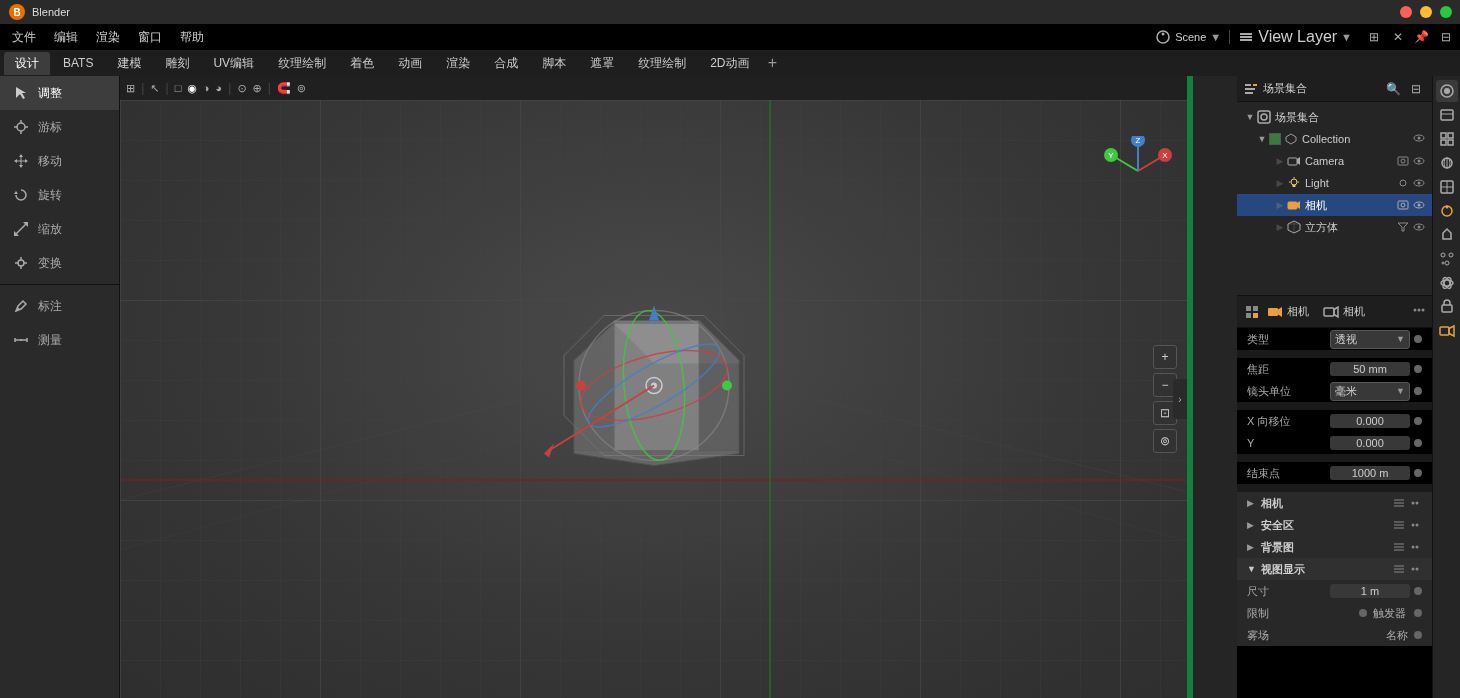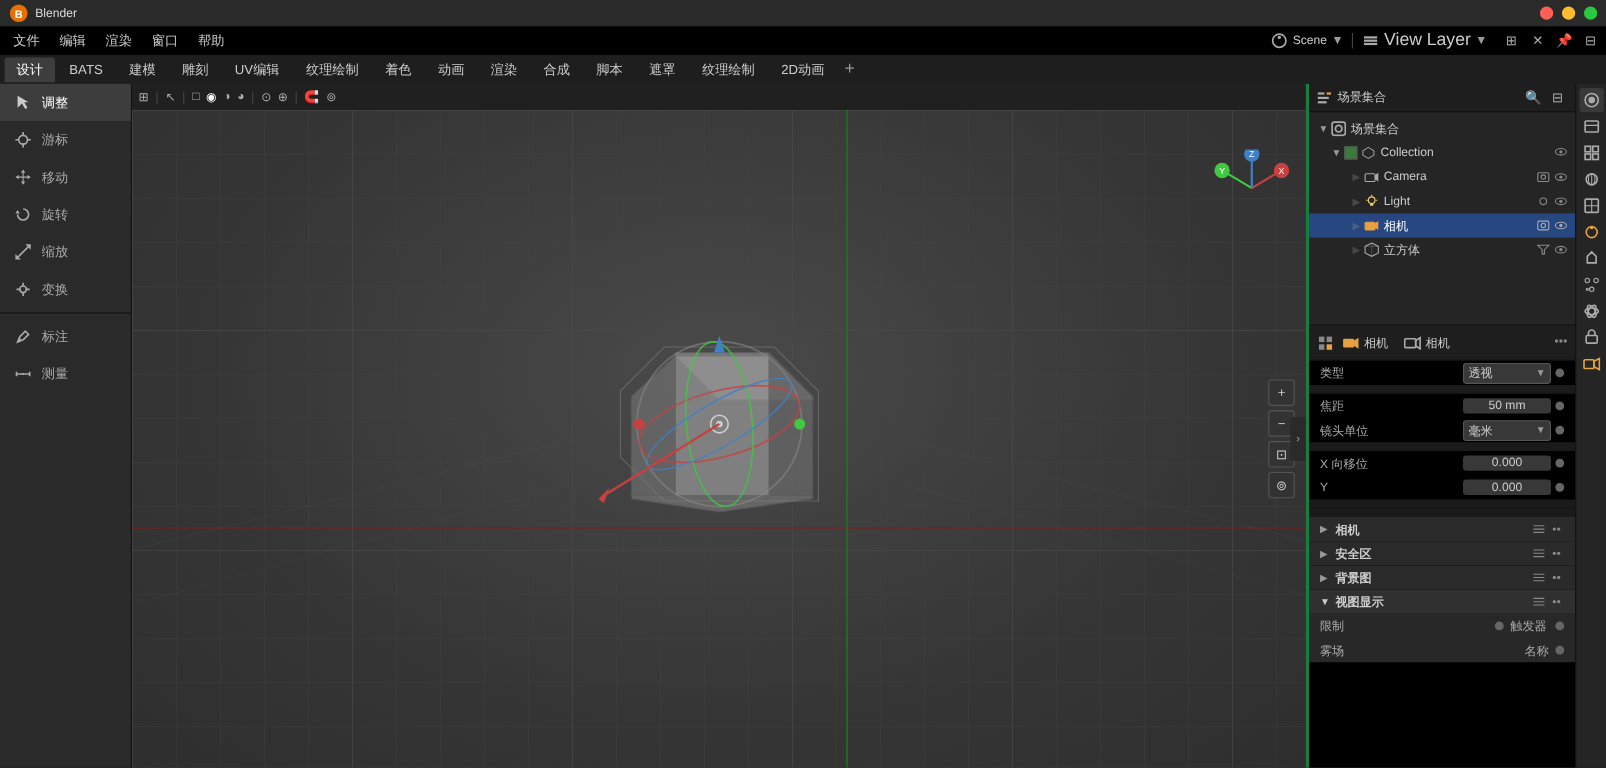--- a/index.html
+++ b/index.html
@@ -136,22 +136,23 @@
       color: #ccc;
       pointer-events: none;
     }
 
     
     .right-panel {
       width: 245px;
       background: #252525;
       display: flex;
       flex-direction: column;
-      border-left: 3px solid #15803d;
+      border-left: 6px solid #15803d;
       flex-shrink: 0;
+      padding-left: 44px;
     }
 
     
     .outliner {
       height: 220px;
       border-bottom: 1px solid #111;
       overflow: hidden;
     }
     .outliner-header {
       height: 26px;
@@ -849,20 +850,25 @@
 
           <div class="prop-row">
             <span class="prop-label">Y</span>
             <div class="prop-value">0.000</div>
             <div class="grey-dot"></div>
           </div>
 
           <div class="separator"></div>
 
 
+          <div class="prop-row">
+            <span class="prop-label">结束点</span>
+            <div class="prop-value">1000 m</div>
+            <div class="grey-dot"></div>
+          </div>
 
           <div class="separator"></div>
 
           <div class="prop-section-header">
             <span class="prop-section-arrow">▶</span>
             <span class="prop-section-title">相机</span>
             <div class="prop-section-icons">
               <svg width="14" height="14" viewBox="0 0 14 14">
                 <line x1="2" y1="4" x2="12" y2="4" stroke="#888" stroke-width="1"></line>
                 <line x1="2" y1="7" x2="12" y2="7" stroke="#888" stroke-width="1"></line>
@@ -916,20 +922,25 @@
                 <line x1="2" y1="7" x2="12" y2="7" stroke="#888" stroke-width="1"></line>
                 <line x1="2" y1="10" x2="12" y2="10" stroke="#888" stroke-width="1"></line>
               </svg>
               <svg width="14" height="14" viewBox="0 0 14 14">
                 <circle cx="5" cy="7" r="1.5" fill="#888"></circle>
                 <circle cx="9" cy="7" r="1.5" fill="#888"></circle>
               </svg>
             </div>
           </div>
 
+          <div class="prop-row" style="background:#282828;">
+            <span class="prop-label">尺寸</span>
+            <div class="prop-value">1 m</div>
+            <div class="grey-dot"></div>
+          </div>
 
           <div class="prop-row" style="background:#282828;">
             <span class="prop-label">限制</span>
             <div style="display:flex;align-items:center;gap:6px;margin-left:auto;">
               <div style="width:8px;height:8px;border-radius:50%;background:#666;cursor:pointer;"></div>
               <span style="font-size:11px;color:#aaa;">触发器</span>
               <div style="width:8px;height:8px;border-radius:50%;background:#666;cursor:pointer;margin-left:2px;"></div>
             </div>
           </div>
 

